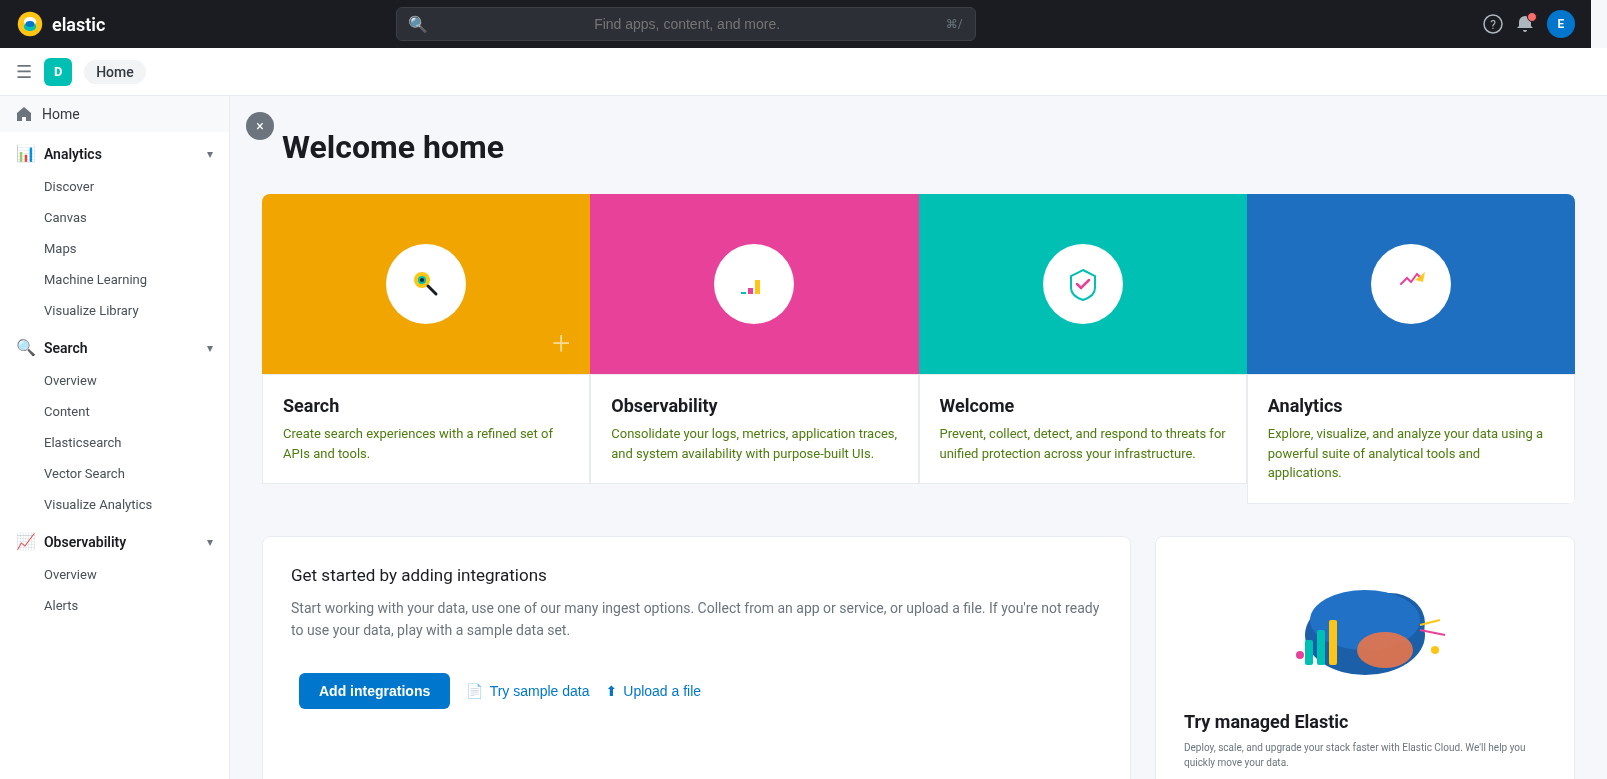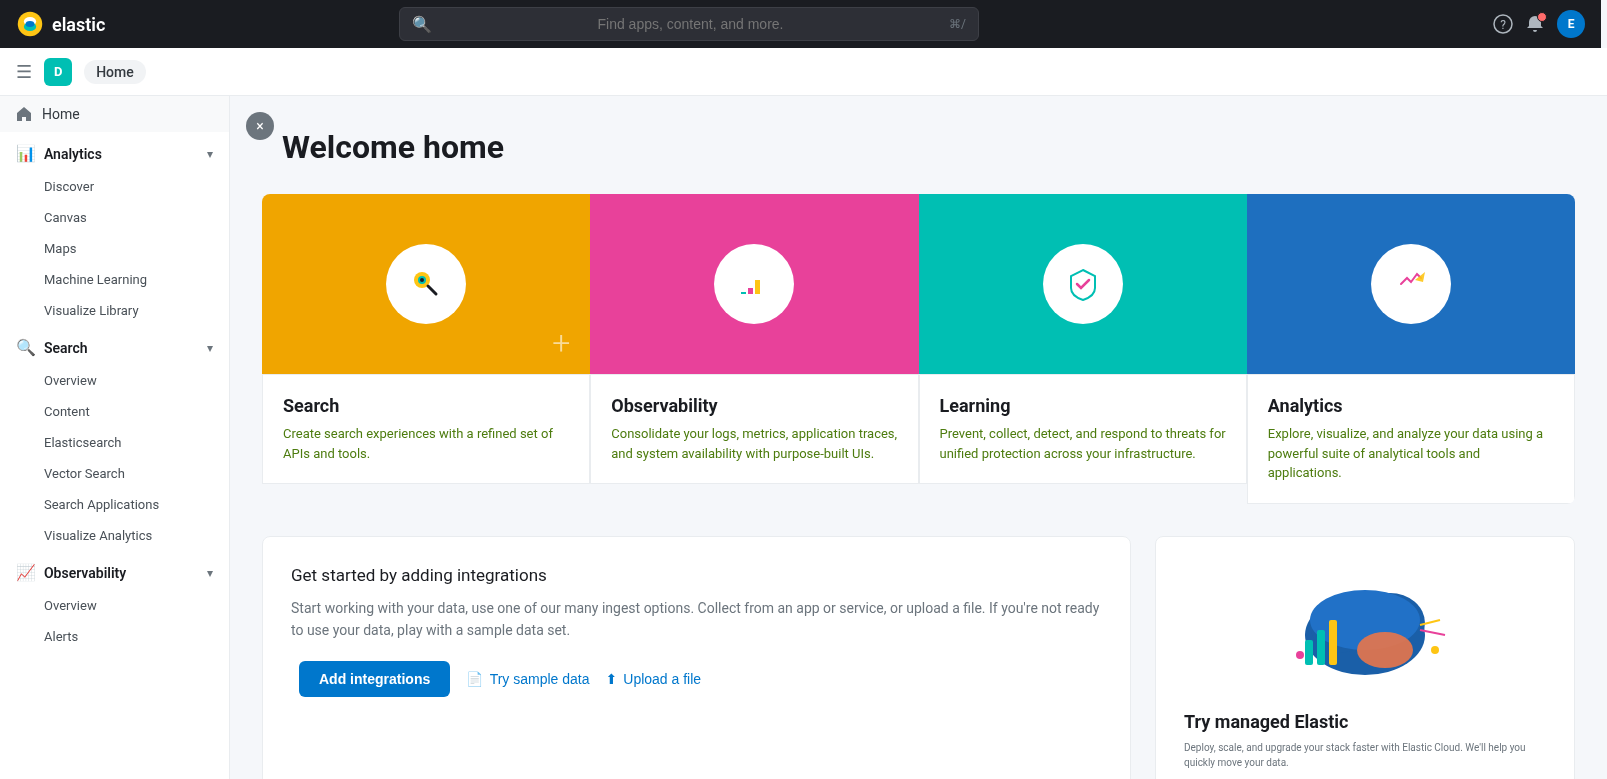--- a/index.html
+++ b/index.html
@@ -1,21 +1,21 @@
 <!DOCTYPE html>
 <html><head>
   <meta charset="utf-8">
   <style>
     * { box-sizing: border-box; margin: 0; padding: 0; }
     body { font-family: -apple-system, BlinkMacSystemFont, 'Segoe UI', Roboto, sans-serif; background: #f5f7fa; color: #1a1a2e; overflow: hidden; }
 
     
     .top-nav {
       display: flex; align-items: center; background: #1a1c21; height: 48px;
-      padding: 0 16px; gap: 12px; position: fixed; top: 0; left: 0; right: 6px; z-index: 100;
+      padding: 0 16px; gap: 12px; position: fixed; top: 0; left: 0; right: 16px; z-index: 100;
     }
     .elastic-logo { display: flex; align-items: center; gap: 8px; color: white; font-size: 18px; font-weight: 600; min-width: 120px; }
     .elastic-logo-icon { width: 28px; height: 28px; }
     .search-bar {
       flex: 1; max-width: 580px; margin: 0 auto;
       background: #2d2f36; border: 1px solid #3d3f46; border-radius: 6px;
       display: flex; align-items: center; padding: 0 12px; gap: 8px; height: 34px;
     }
     .search-bar input {
       background: transparent; border: none; outline: none; color: #adb5bd; font-size: 14px; flex: 1; text-align: center;
@@ -83,21 +83,21 @@
     
     .card-search .card-header { background: #f0a500; }
     .card-observability .card-header { background: #e8419a; }
     .card-security .card-header { background: #00bfb3; }
     .card-analytics .card-header { background: #1e6fbf; }
 
     
     .bottom-grid { display: grid; grid-template-columns: 1fr 420px; gap: 24px; }
     .integrations-section { background: white; border: 1px solid #e9ecef; border-radius: 8px; padding: 28px; }
     .integrations-section h2 { font-size: 17px; font-weight: 400; color: #1a1c21; margin-bottom: 12px; }
-    .integrations-section p { font-size: 14px; color: #6c757d; line-height: 1.6; margin-bottom: 20px; }
+    .integrations-section p { font-size: 14px; color: #6c757d; line-height: 1.6; margin-bottom: 32px; }
     .action-buttons { display: flex; gap: 16px; align-items: center; margin-left: 8px; }
     .btn-primary { background: #0077cc; color: white; border: none; padding: 10px 20px; border-radius: 6px; font-size: 14px; font-weight: 600; cursor: pointer; }
     .btn-secondary { background: transparent; border: none; color: #0077cc; font-size: 14px; cursor: pointer; display: flex; align-items: center; gap: 6px; }
 
     
     .managed-section { background: white; border: 1px solid #e9ecef; border-radius: 8px; padding: 28px; display: flex; flex-direction: column; }
     .managed-illustration { flex: 1; display: flex; align-items: center; justify-content: center; margin-bottom: 16px; }
     .managed-section h3 { font-size: 18px; font-weight: 700; color: #1a1c21; margin-bottom: 8px; }
     .managed-section p { font-size: 10px; color: #6c757d; line-height: 1.5; margin-bottom: 20px; }
   </style>
@@ -172,21 +172,20 @@
         <span style="font-size:16px;">🔍</span>
         <span>Search</span>
       </div>
       <span class="chevron">▾</span>
     </div>
     <div>
       <a class="sidebar-sub-item">Overview</a>
       <a class="sidebar-sub-item">Content</a>
       <a class="sidebar-sub-item">Elasticsearch</a>
       <a class="sidebar-sub-item">Vector Search</a>
-      <a class="sidebar-sub-item">Search Applications</a>
       <a class="sidebar-sub-item">Visualize Analytics</a>
     </div>
 
     <div class="sidebar-section-header">
       <div class="sidebar-section-title">
         <span style="font-size:16px;">📈</span>
         <span>Observability</span>
       </div>
       <span class="chevron">▾</span>
     </div>
@@ -244,21 +243,21 @@
         <div class="card-header">
           <div class="card-logo-circle">
             <svg width="48" height="48" viewBox="0 0 48 48">
               <circle cx="24" cy="24" r="22" fill="#fff"></circle>
               <path d="M24 10 L36 16 L36 28 Q36 36 24 40 Q12 36 12 28 L12 16 Z" fill="none" stroke="#00BFB3" stroke-width="2"></path>
               <path d="M18 24 L22 28 L30 20" stroke="#e8419a" stroke-width="2.5" fill="none" stroke-linecap="round"></path>
             </svg>
           </div>
         </div>
         <div class="card-body">
-          <div class="card-title">Learning</div>
+          <div class="card-title">Welcome</div>
           <div class="card-desc">Prevent, collect, detect, and respond to threats for unified protection across your infrastructure.</div>
         </div>
       </div>
 
       <div class="solution-card card-analytics">
         <div class="card-header">
           <div class="card-logo-circle">
             <svg width="48" height="48" viewBox="0 0 48 48">
               <circle cx="24" cy="24" r="22" fill="#fff"></circle>
               <path d="M14 24 L20 18 L24 22 L30 14 L34 18" stroke="#e8419a" stroke-width="2" fill="none" stroke-linecap="round"></path>

